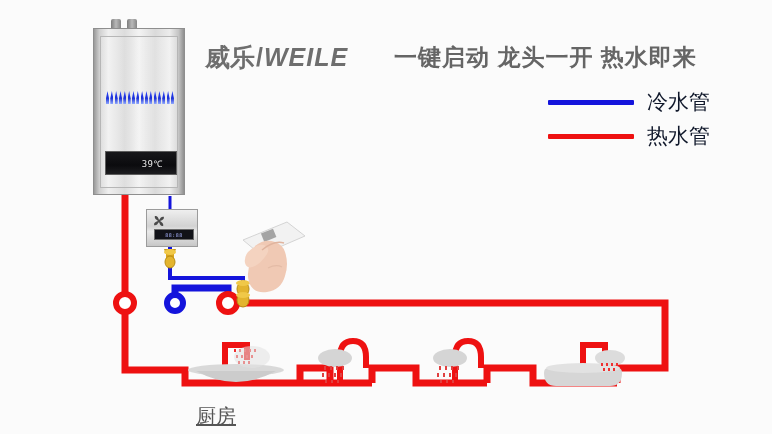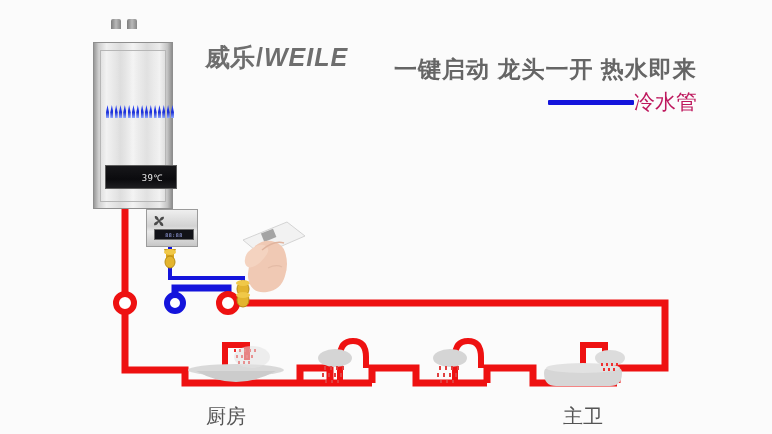--- a/index.html
+++ b/index.html
@@ -15,49 +15,49 @@
 
   
   .brand{
     position:absolute;left:205px;top:41px;
     font-size:25px;font-weight:bold;color:#6e6e6e;
     letter-spacing:0px;white-space:nowrap;
   }
   .brand .slash{font-weight:bold;font-style:normal;padding:0 1px;}
   .brand .latin{font-style:italic;font-weight:bold;letter-spacing:1px;}
   .tagline{
-    position:absolute;left:394px;top:54px;
+    position:absolute;left:394px;top:42px;
     font-size:23px;font-weight:bold;color:#656565;
     white-space:nowrap;letter-spacing:1px;text-align:right;
   }
 
   
   .legend{position:absolute;left:548px;top:85px;}
   .legend-row{display:flex;align-items:center;height:34px;}
   .legend-swatch{width:86px;height:5px;border-radius:1px;}
   .legend-label{
-    font-size:21px;color:#be185d;
+    margin-left:13px;font-size:21px;color:#0f172a;
     white-space:nowrap;font-weight:500;
   }
 
   
   .room-label{
     position:absolute;font-size:20px;color:#555;
-    white-space:nowrap;text-align:center;
+    white-space:nowrap;text-align:left;text-decoration:underline;
   }
 
   
   .heater{position:absolute;left:93px;top:28px;width:92px;height:167px;}
   .heater-vent{
     position:absolute;top:-9px;width:10px;height:10px;
     background:linear-gradient(90deg,#7d7d7d,#b9b9b9,#868686);
     border-radius:2px 2px 0 0;
   }
   .heater-body{
-    position:absolute;left:0;top:14px;width:80px;height:167px;
+    position:absolute;left:0;top:0;width:92px;height:167px;
     background:linear-gradient(90deg,
       #9a9a9a 0%, #cfcfcf 6%, #efefef 16%, #dcdcdc 34%,
       #f3f3f3 50%, #dadada 68%, #ececec 84%, #c4c4c4 94%, #8f8f8f 100%);
     border:1px solid #8e8e8e;
     box-sizing:border-box;
   }
   .heater-inner{
     position:absolute;left:6px;top:7px;right:6px;bottom:6px;
     border:1px solid #b6b6b6;
     background:linear-gradient(90deg,rgba(255,255,255,.25),rgba(255,255,255,0) 40%,rgba(255,255,255,.35));
@@ -283,18 +283,21 @@
   <div class="brand">
     <span>威乐</span><span class="slash">/</span><span class="latin">WEILE</span>
   </div>
   <div class="tagline">一键启动 龙头一开 热水即来</div>
 
   <div class="legend">
     <div class="legend-row">
       <div class="legend-swatch" style="background:#1414dc"></div>
       <div class="legend-label">冷水管</div>
     </div>
+    <div class="legend-row">
+      <div class="legend-swatch" style="background:#ee1111"></div>
+      <div class="legend-label">热水管</div>
+    </div>
   </div>
 
   <div class="room-label" style="left:196px;top:403px;width:60px">厨房</div>
-  <div class="room-label" style="left:553px;top:403px;width:60px">主卫</div>
 
 </div>
 
 </body></html>

